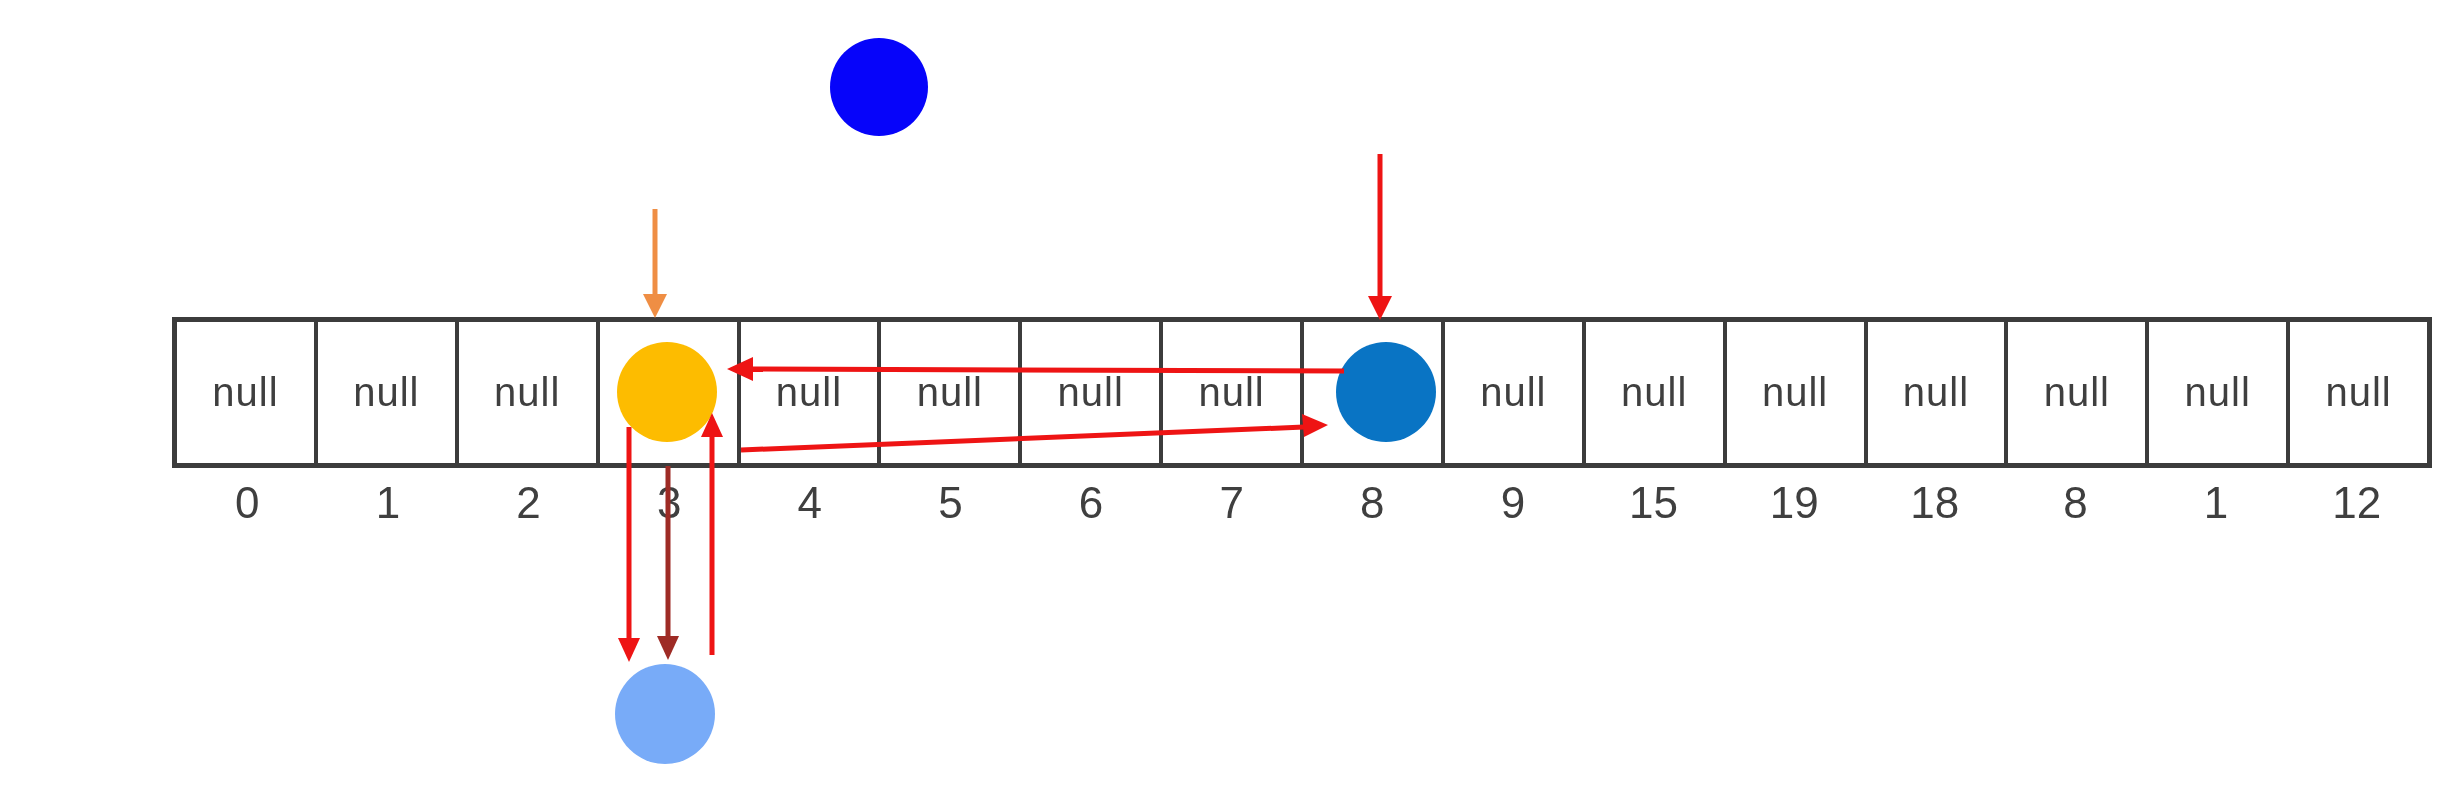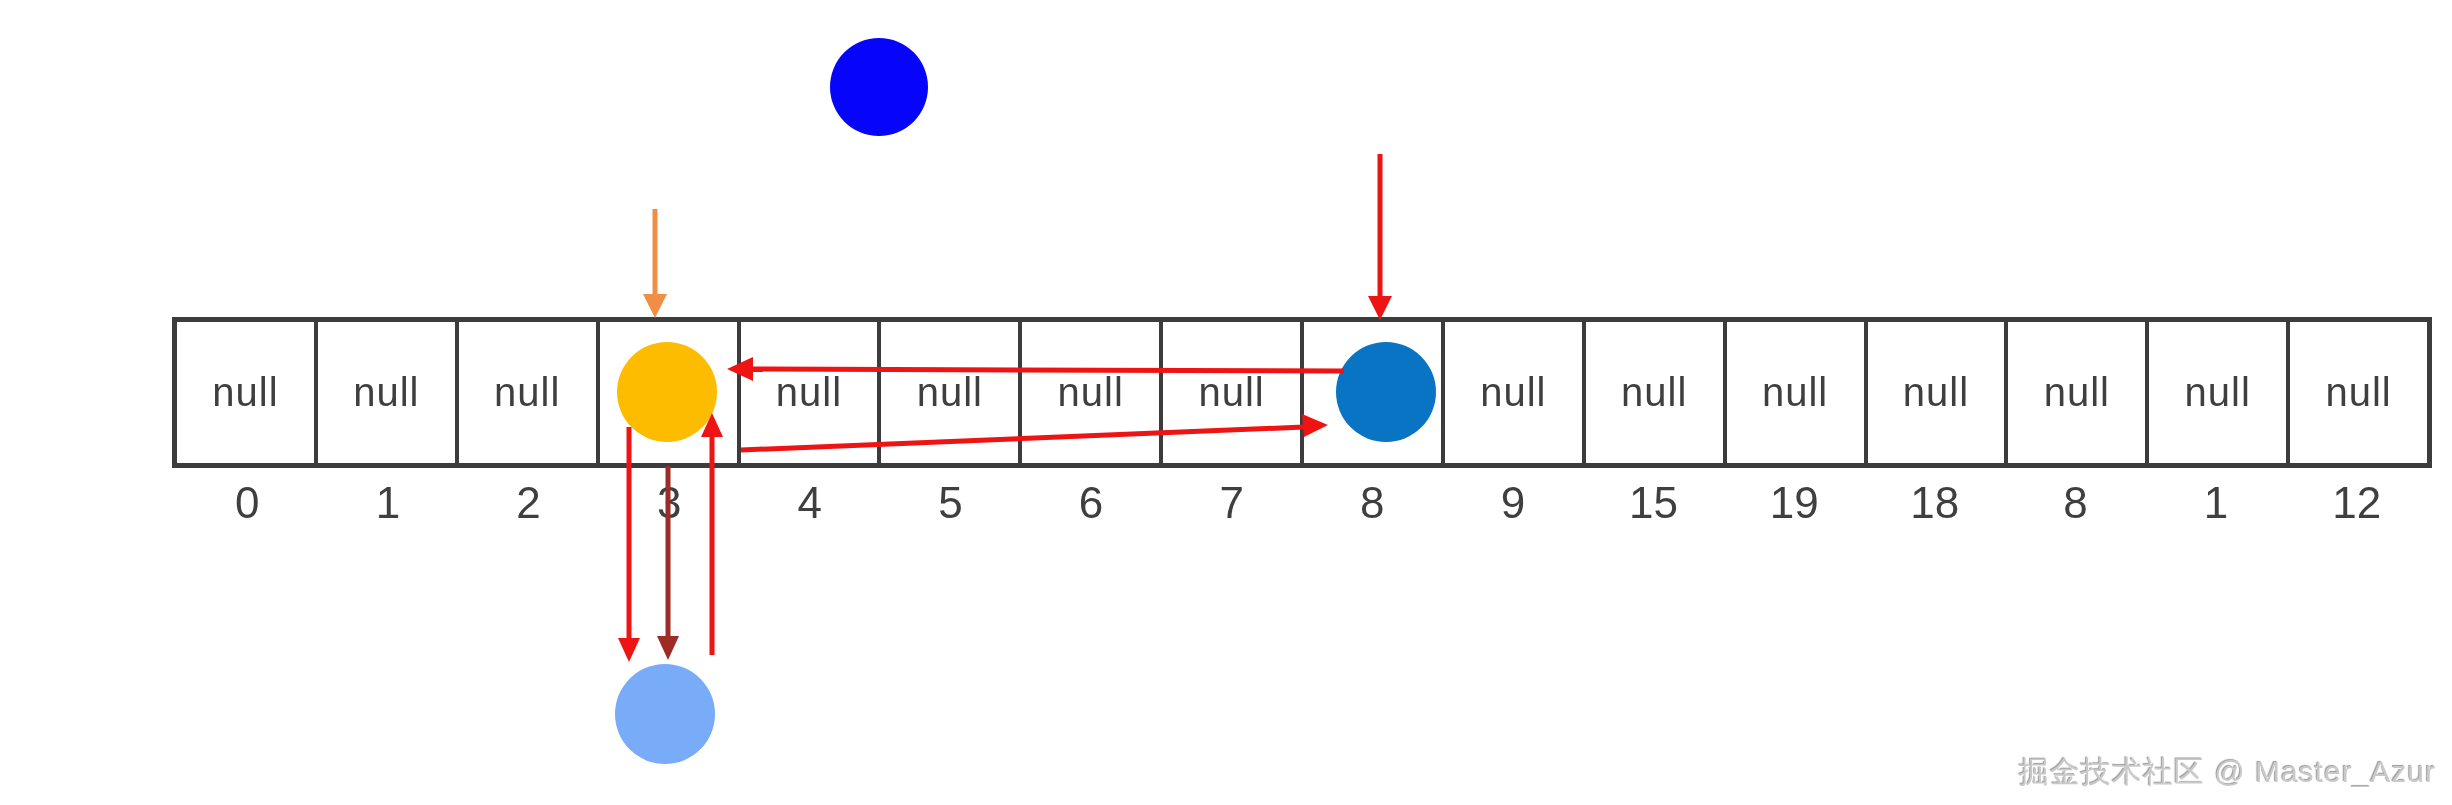--- a/index.html
+++ b/index.html
@@ -147,15 +147,14 @@
       <line x1="668" y1="466" x2="668" y2="638" style="stroke: var(--maroon-arrow); stroke-width: 5"></line>
       <polygon points="668,660 657,636 679,636" style="fill: var(--maroon-arrow)"></polygon>
     </g>
 
     <g>
       <line x1="712" y1="655" x2="712" y2="435" style="stroke: var(--red-arrow); stroke-width: 5"></line>
       <polygon points="712,413 701,437 723,437" style="fill: var(--red-arrow)"></polygon>
     </g>
   </svg>
 
-  <div id="watermark">掘金技术社区 @ Master_Azur</div>
 
 </div>
 
 </body></html>

